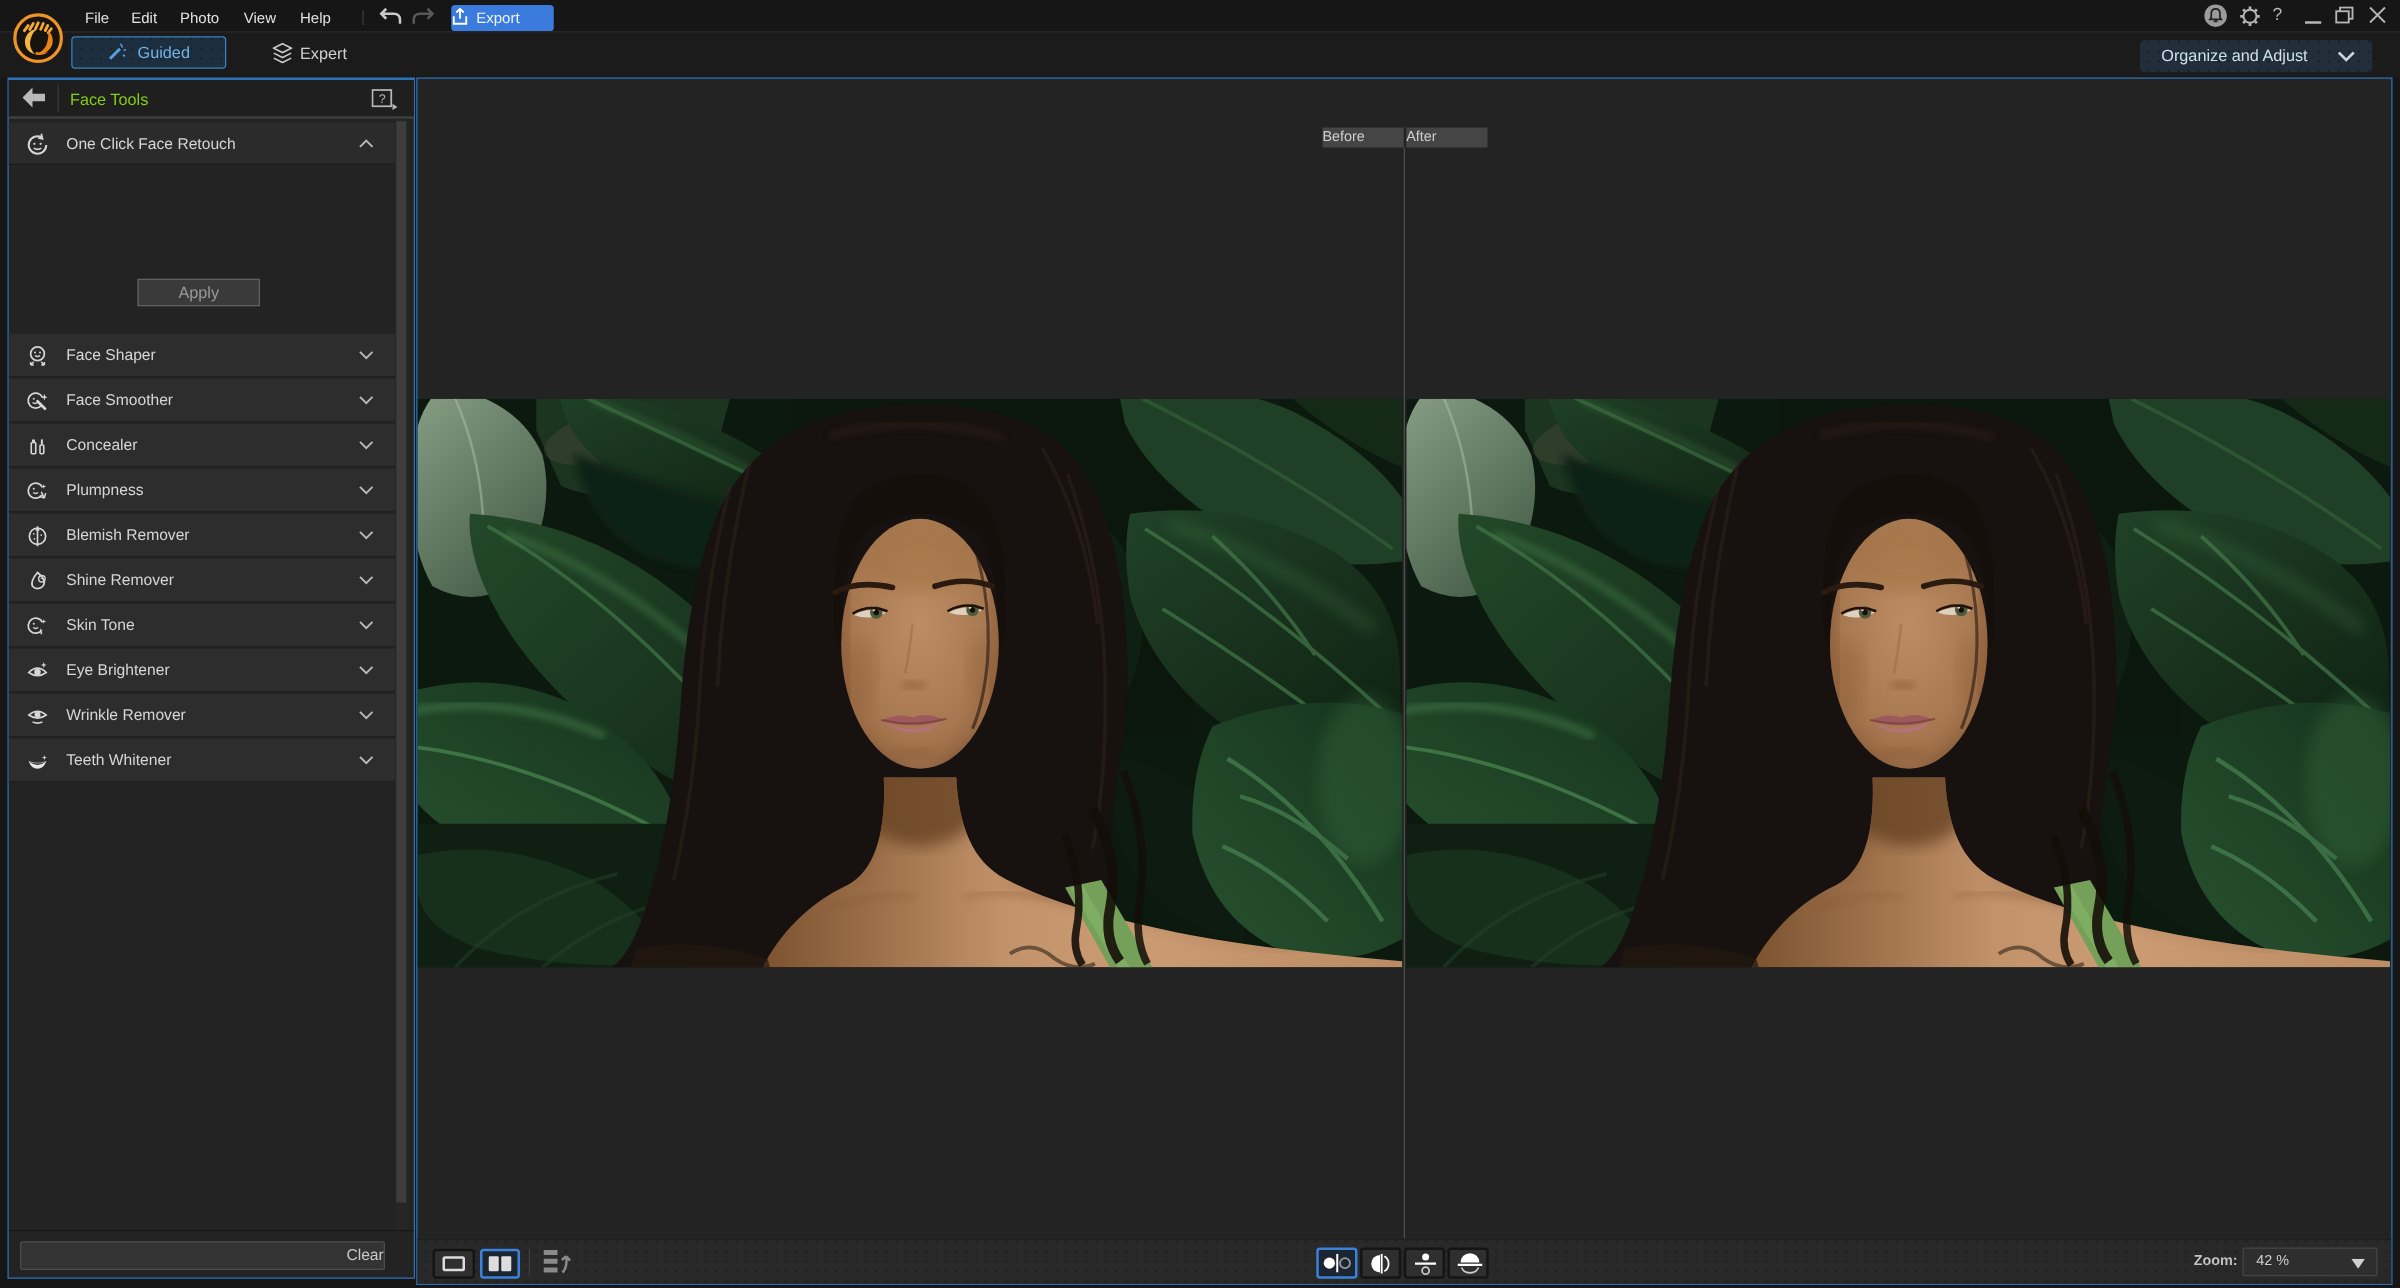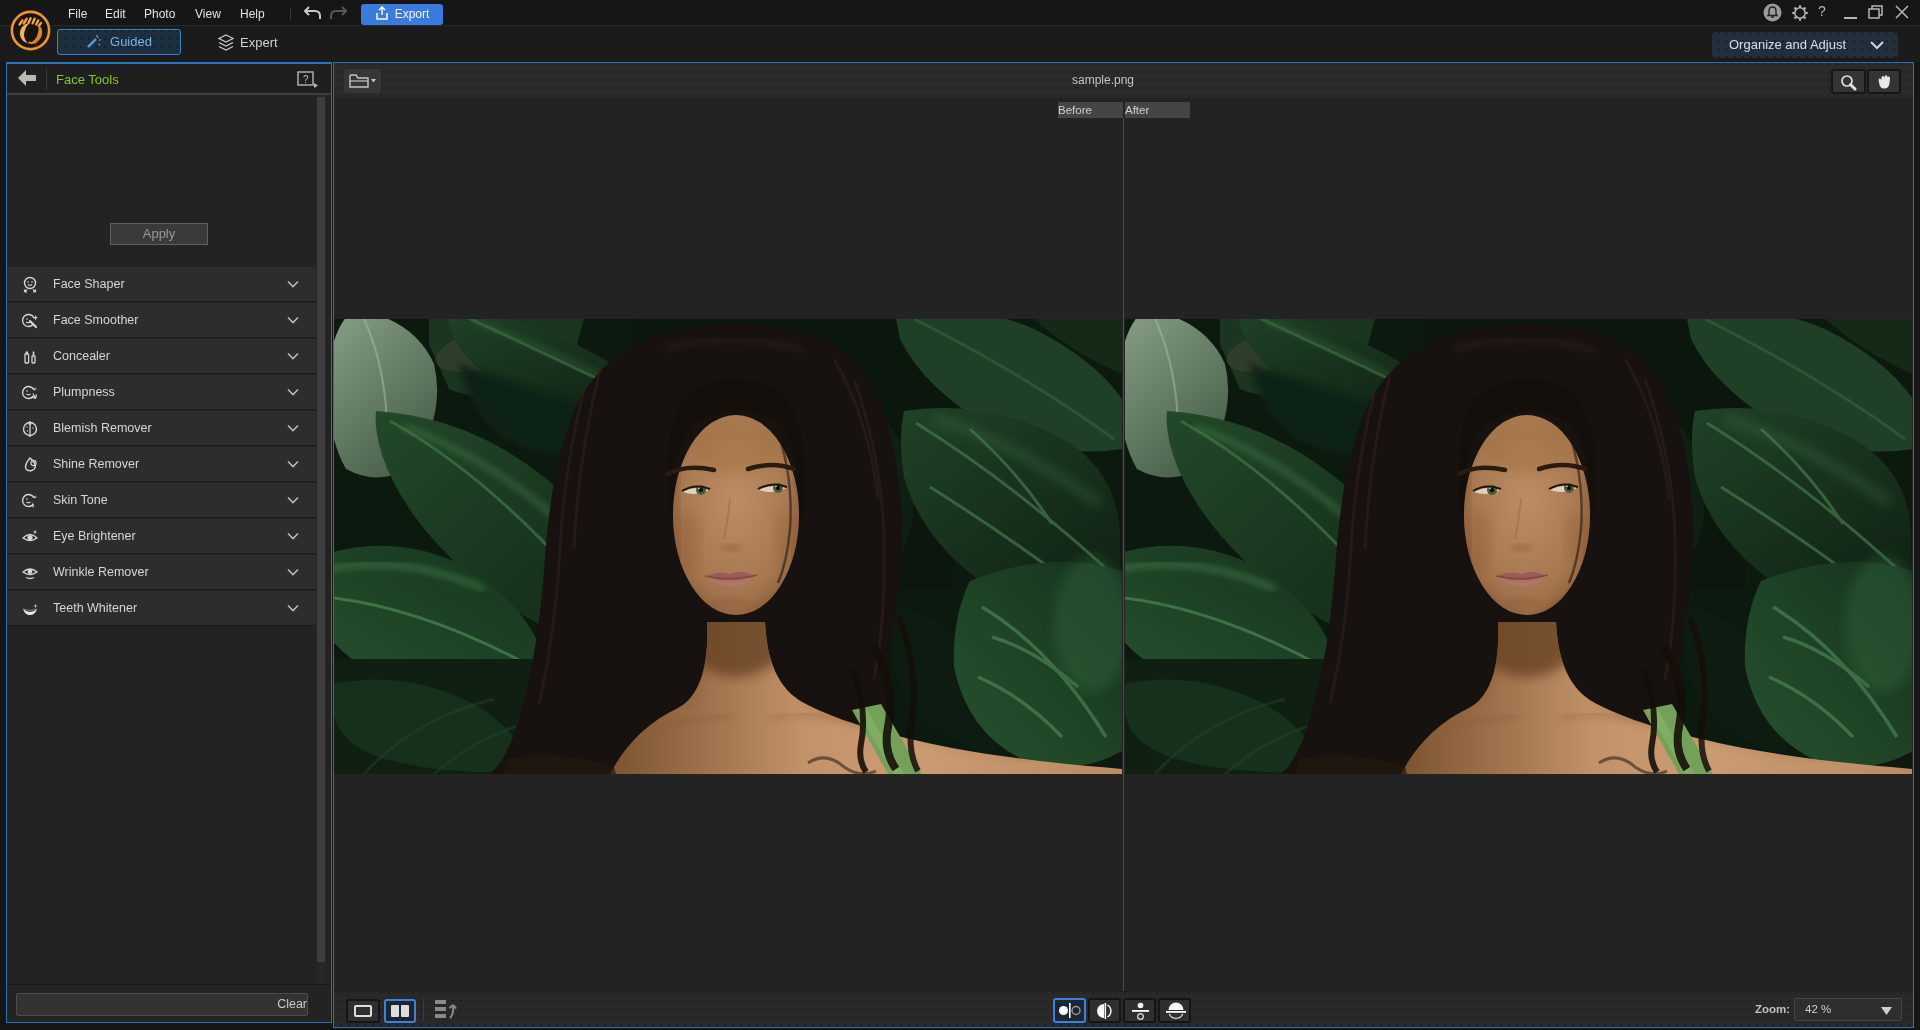--- a/index.html
+++ b/index.html
@@ -6,21 +6,21 @@
   html,body { width:1920px; height:1030px; overflow:hidden; background:#161616;
     font-family:"Liberation Sans", sans-serif; }
   .abs { position:absolute; }
   .dots { background-image: radial-gradient(circle, rgba(0,0,0,0.28) 1px, transparent 1.3px) !important;
     background-size: 8px 8px !important; background-position: 3px 5px !important; }
   
   #menubar { position:absolute; left:0; top:0; width:1592px; height:25px; background:#161616; }
   #tabrow  { position:absolute; left:0; top:25px; width:1920px; height:37px; background:#1b1b1b; border-top:1px solid #2a2a2a;}
   .menuitem { position:absolute; top:7px; font-size:12px; color:#e2e2e2; }
   #exportbtn { position:absolute; left:361px; top:4px; width:82px; height:21px; background:#3a7bdd;
-    border-radius:3px; color:#eef4fd; font-size:12px; text-align:center; line-height:21px; }
+    border-radius:3px; color:#eef4fd; font-size:12px; text-align:left; line-height:21px; }
   
   #guidedbtn { position:absolute; left:57px; top:3px; width:124px; height:26px; background:#1d2e3f;
     border:1px solid #3584c4; border-radius:3px; color:#74b2e4; font-size:13px; text-align:center; line-height:24px;}
   #expert { position:absolute; left:240px; top:9px; color:#d0d0d0; font-size:13px; }
   #organize { position:absolute; left:1712px; top:6px; width:186px; height:26px; background:#222e3a;
     border-radius:4px; color:#cfe0f1; font-size:13px; line-height:26px; padding-left:17px; }
   
   #leftpanel { position:absolute; left:6px; top:62px; width:326px; height:961px;
     border:1px solid #2d72b8; border-top-width:2px; background:#232323; }
   #lp-header { position:absolute; left:0; top:0; width:324px; height:30px; background:#1f1f1f; }
@@ -140,20 +140,33 @@
     </svg>
     <div class="abs" style="left:39px; top:4px; width:1px; height:22px; background:#3a3a3a;"></div>
     <span id="lp-title">Face Tools</span>
     <svg class="abs" style="left:290px; top:7px" width="22" height="17" viewBox="0 0 22 17">
       <rect x="1" y="1" width="15" height="13" fill="none" stroke="#b5b5b5" stroke-width="1.4"></rect>
       <text x="6" y="11.5" font-size="10" fill="#b5b5b5" font-family="Liberation Sans">?</text>
       <path d="M17 12 L21 14.5 L17 17 Z" fill="#b5b5b5"></path>
     </svg>
   </div>
   <div class="abs" style="left:0; top:29px; width:324px; height:2px; background:#3f3f3f;"></div>
+  <div id="oneclick" class="row" style="top:34px; background:#2b2b2b;">
+    <svg class="icn" width="20" height="20" viewBox="0 0 20 20">
+      <path d="M17 10 A 7 7 0 1 1 13.5 3.9" fill="none" stroke="#d6d6d6" stroke-width="1.6"></path>
+      <path d="M13 1 L14 5 L10.5 4.3" fill="none" stroke="#d6d6d6" stroke-width="1.4"></path>
+      <circle cx="7.5" cy="9" r="0.9" fill="#d6d6d6"></circle>
+        <circle cx="12.5" cy="9" r="0.9" fill="#d6d6d6"></circle>
+      <path d="M7 12.5 Q10 14.5 13 12.5" fill="none" stroke="#d6d6d6" stroke-width="1.3"></path>
+    </svg>
+    <span class="lbl">One Click Face Retouch</span>
+    <svg class="chev" width="12" height="8" viewBox="0 0 12 8">
+      <path d="M1 6.5 L6 1.5 L11 6.5" fill="none" stroke="#b9b9b9" stroke-width="1.6"></path>
+    </svg>
+  </div>
   <div id="applybtn">Apply</div>
 
   <div id="rows">
   <div class="row" style="top:203px">
     <svg class="icn" width="20" height="20" viewBox="0 0 20 20">
           <circle cx="10" cy="8" r="5.5" fill="none" stroke="#d6d6d6" stroke-width="1.4"></circle>
           <circle cx="8" cy="7" r="0.8" fill="#d6d6d6"></circle>
           <circle cx="12" cy="7" r="0.8" fill="#d6d6d6"></circle>
           <path d="M8 9.5 Q10 11 12 9.5" fill="none" stroke="#d6d6d6" stroke-width="1.1"></path>
           <path d="M4.5 17 L7 14.5 M4.5 17 L4.5 14.5 M4.5 17 L7 17 M15.5 17 L13 14.5 M15.5 17 L15.5 14.5 M15.5 17 L13 17" stroke="#d6d6d6" stroke-width="1.2" fill="none"></path>
@@ -275,41 +288,20 @@
   </div>
   </div>
   <div class="abs" style="left:0; top:920px; width:324px; height:1px; background:#181818;"></div>
   <div id="clearbtn">Clear</div>
   <div id="lp-scroll">
       <div id="lp-thumb"></div>
     </div>
 </div>
 
 <div id="canvas">
-  <div id="cv-header" class="dots">
-    <div class="abs" style="left:10px; top:6px; width:37px; height:24px; background:#363636; border-radius:3px;">
-      <svg class="abs" style="left:5px; top:4px" width="28" height="16" viewBox="0 0 28 16">
-        <path d="M1 3 L1 14 L19 14 L19 5 L9 5 L7 2 L2 2 Z" fill="none" stroke="#c5c5c5" stroke-width="1.4"></path>
-        <path d="M1 8 L19 8" stroke="#c5c5c5" stroke-width="1.2"></path>
-        <path d="M22 6 L27 6 L24.5 9.5 Z" fill="#c5c5c5"></path>
-      </svg>
-    </div>
-    <div id="cv-title">sample.png</div>
-    <div class="abs" style="left:1497px; top:6px; width:35px; height:25px; background:#343434; border:2px solid #161616; border-radius:3px;">
-      <svg class="abs" style="left:7px; top:3px" width="17" height="17" viewBox="0 0 17 17">
-        <circle cx="7" cy="7" r="5" fill="none" stroke="#e2e2e2" stroke-width="1.7"></circle>
-        <path d="M10.5 10.5 L15 15" stroke="#e2e2e2" stroke-width="3" stroke-linecap="round"></path>
-      </svg>
-    </div>
-    <div class="abs" style="left:1533px; top:6px; width:34px; height:25px; background:#343434; border:2px solid #161616; border-radius:3px;">
-      <svg class="abs" style="left:7px; top:3px" width="16" height="17" viewBox="0 0 16 17">
-        <path d="M3 8 Q2 5 3.5 4.5 Q5 4.2 5.3 6.5 L5.5 4 Q5.5 2 7 2 Q8.3 2 8.4 4 L8.8 2.5 Q9 1 10.3 1.2 Q11.5 1.4 11.4 3 L11.5 3.5 Q11.8 2.2 13 2.5 Q14.2 2.8 14 4.5 L13.5 9 Q13 14 9 14.5 Q5 15 3.5 11 Z" fill="#e8e8e8"></path>
-      </svg>
-    </div>
-  </div>
   <div class="tab" style="left:724px;">Before</div>
   <div class="tab" style="left:791px;">After</div>
   <div id="divline"></div>
   <div id="photoL"><svg width="788" height="455">
         <use href="#pic"></use>
       </svg></div>
   <div id="photoR"><svg width="788" height="455">
         <use href="#pic"></use>
       </svg></div>
   <div id="cv-toolbar" class="dots">

